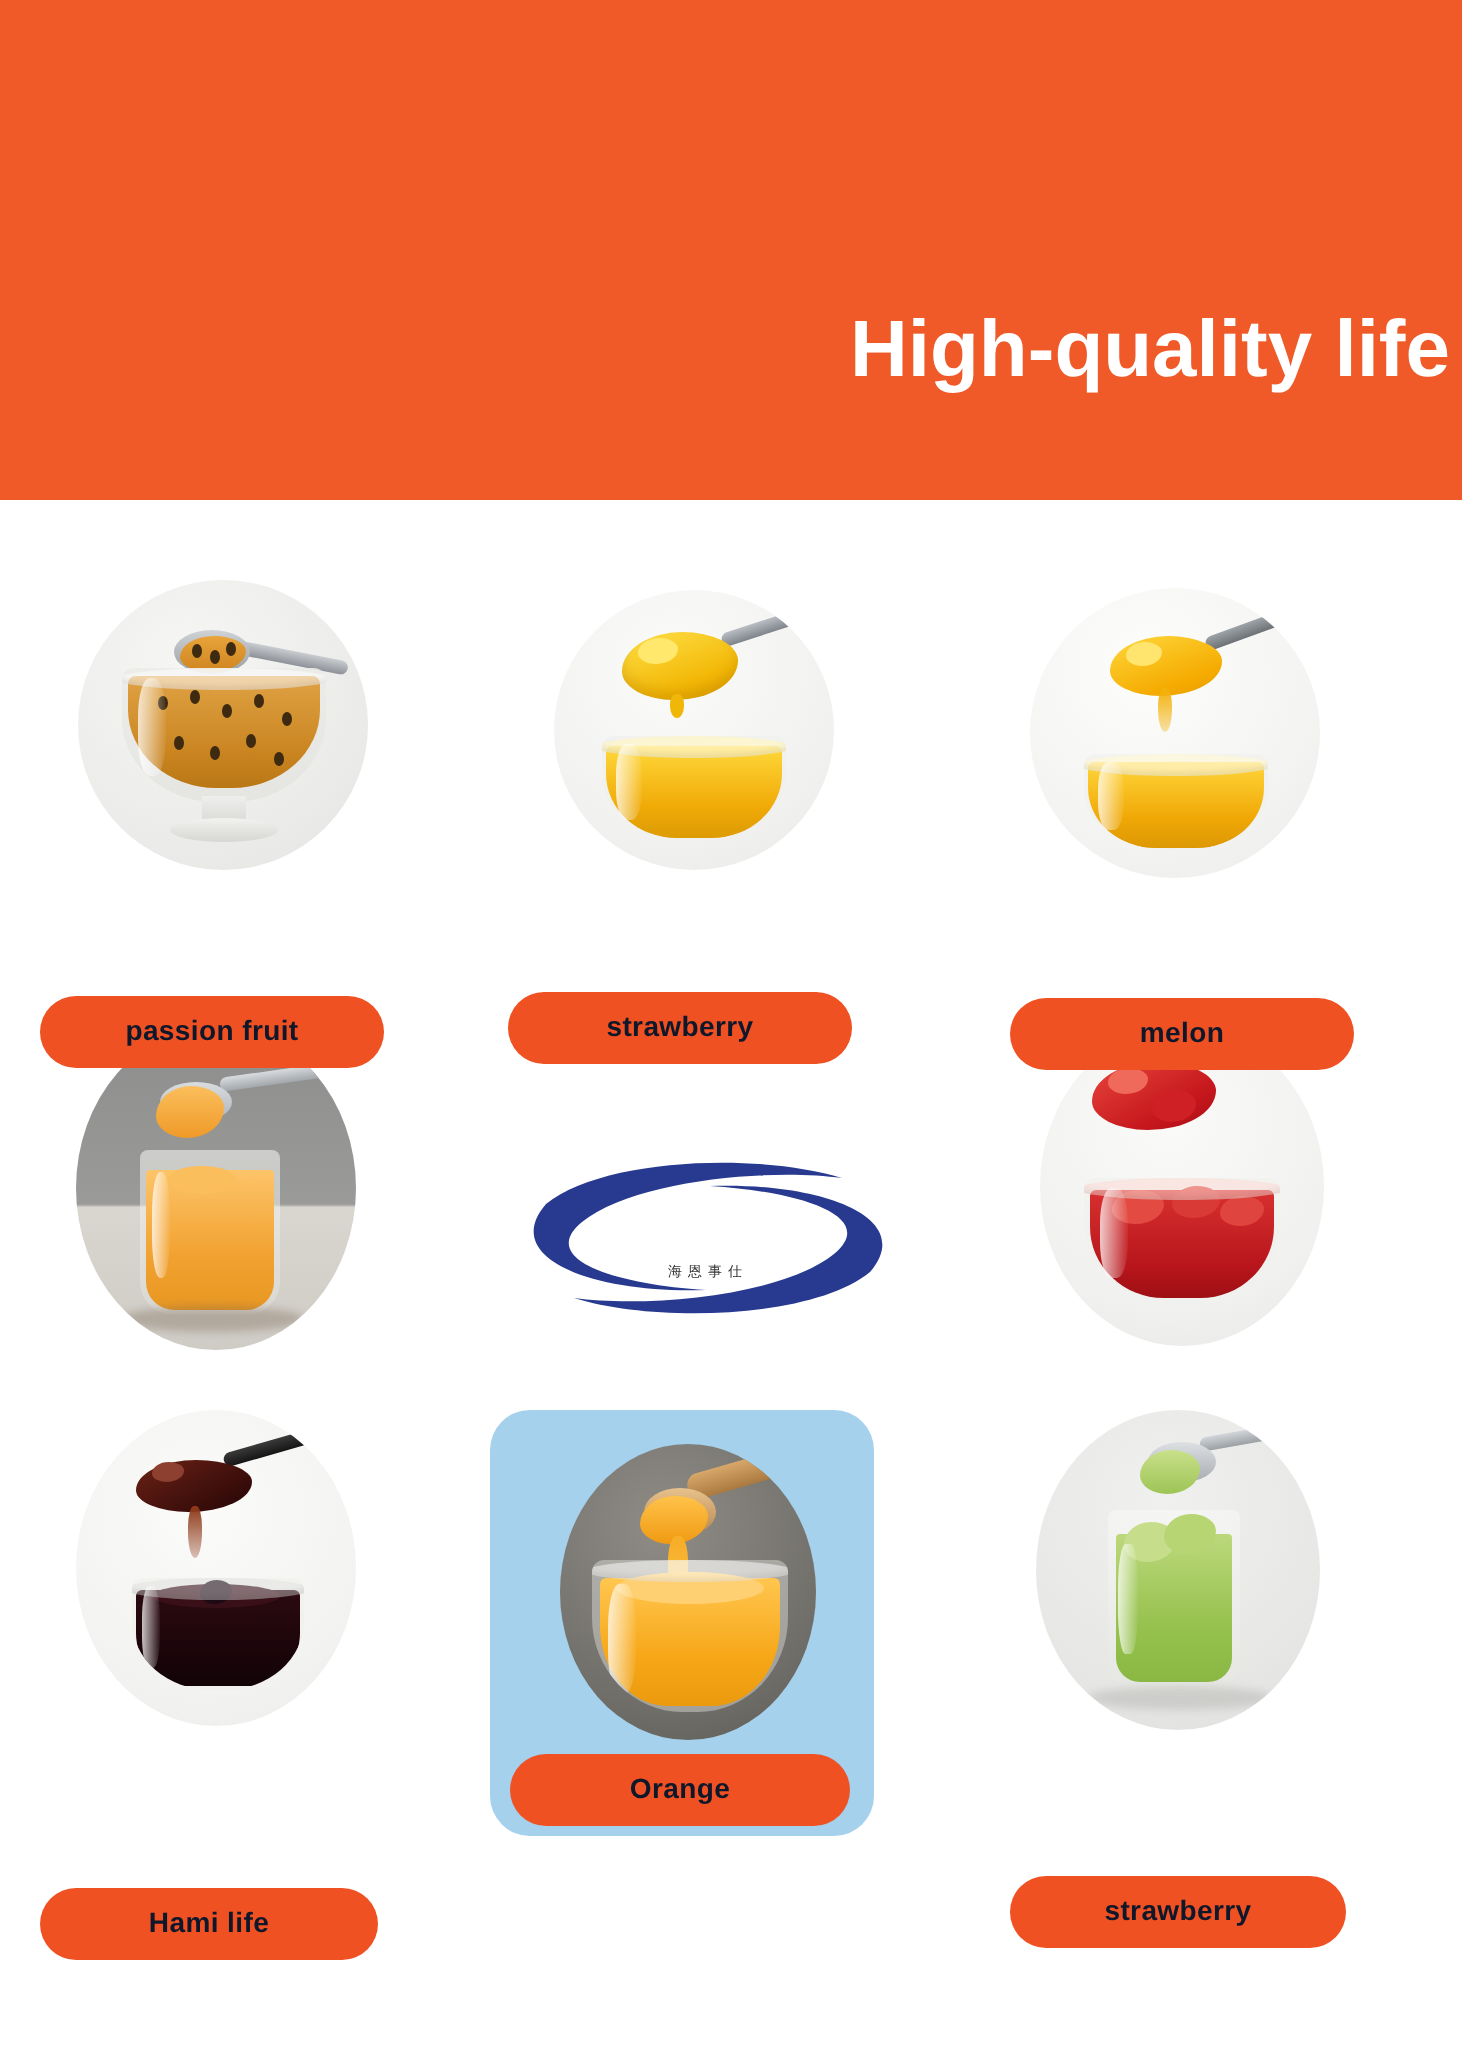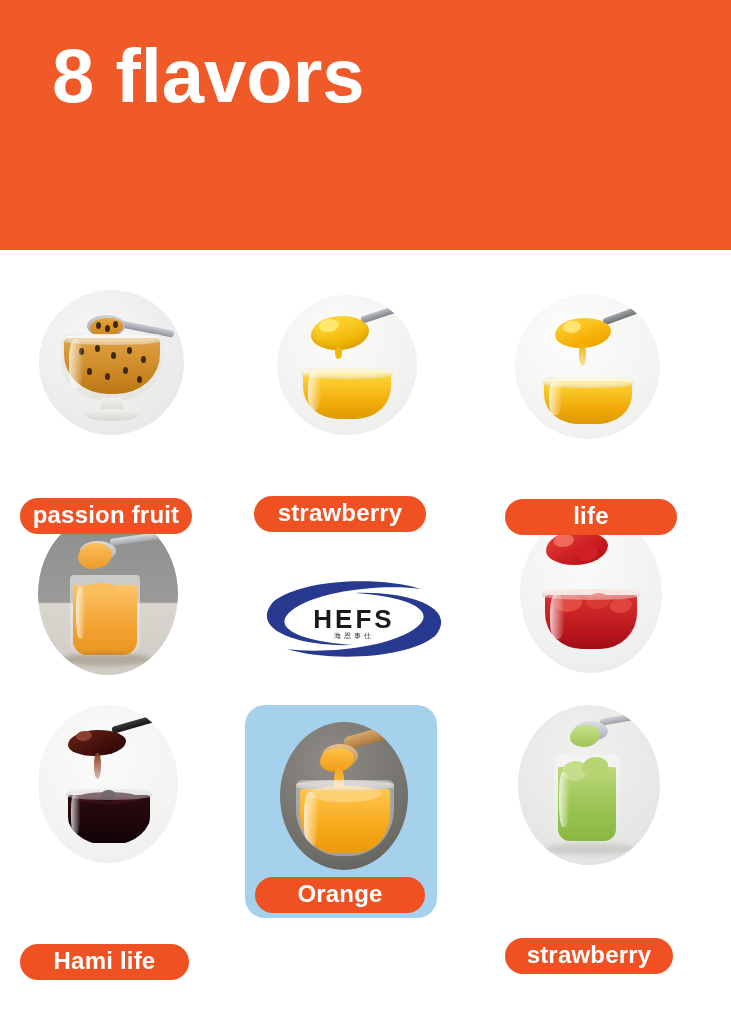--- a/index.html
+++ b/index.html
@@ -72,22 +72,22 @@
     position: absolute;
     border-radius: 50%;
     overflow: hidden;
     z-index: 1;
   }
 
   .pill {
     position: absolute;
     background: #ef5123;
     border-radius: 22px;
-    color: #ffffff;
-    font-size: 24px;
+    color: #0f172a;
+    font-size: 14px;
     font-weight: bold;
     display: flex;
     align-items: center;
     justify-content: center;
     height: 36px;
     z-index: 2;
     letter-spacing: 0.2px;
     font-family: "Liberation Sans", sans-serif;
     box-sizing: border-box;
     padding-bottom: 2px;
@@ -172,21 +172,21 @@
   .tumbler {
     position: absolute;
     border-radius: 4px 4px 16px 16px;
     overflow: hidden;
   }
 </style>
 </head>
 <body>
 
 <div class="header">
-  <div class="header-title">8 flavors</div>
+  <div class="header-subtitle">High-quality life</div>
 </div>
 
 <div class="grid">
 
   <div class="cell" style="left:0px; top:40px;">
     <div class="thumb" style="left:39px; top:0px; width:145px; height:145px; background:radial-gradient(circle at 38% 30%, #f6f6f4 0%, #ececeb 60%, #e4e4e2 100%);">
       <div class="scene">
 
         <div class="spoon-handle" style="left:74px; top:29px; width:62px; background:linear-gradient(#c9ccd0,#8e9298);transform:rotate(11deg);"></div>
         <div class="spoon-bowl" style="left:48px; top:25px; width:38px; height:22px; background:linear-gradient(#cfd2d6,#9aa0a6);"></div>
@@ -241,21 +241,21 @@
         <div class="blob" style="left:40px; top:24px; width:56px; height:30px; background:linear-gradient(160deg,#ffd83d,#f5ab00 72%,#e59c00);"></div>
         <div class="blob" style="left:48px; top:27px; width:18px; height:12px; background:#ffe46e;"></div>
         <div class="drip" style="left:64px; top:50px; height:22px; background:linear-gradient(#f3b20a,rgba(243,178,10,0.35));"></div>
         <div class="bowl" style="left:27px; top:83px; width:92px; height:48px; background:rgba(240,240,236,0.65);">
           <div style="position:absolute;left:2px;top:4px;width:88px;height:43px;border-radius:3px 3px 38% 38%/3px 3px 70% 70%;background:linear-gradient(180deg,#ffd63a,#f0a806 65%,#dd9904);"></div>
           <div class="bowl-rim" style="background:rgba(255,248,215,0.7);"></div>
           <div class="glass-hi"></div>
         </div>
       </div>
     </div>
-    <div class="pill" style="left:11px; top:209px; width:172px;">life</div>
+    <div class="pill" style="left:11px; top:209px; width:172px;">melon</div>
   </div>
 
   <div class="cell" style="left:0px; top:263px;">
     <div class="thumb" style="left:38px; top:0px; width:140px; height:162px; border-radius:50%; background:linear-gradient(180deg,#8d8d8d 0%,#9a9a98 55%,#d9d6d0 56%,#cfccc6 100%);">
       <div class="scene">
         <div class="spoon-handle" style="left:72px; top:26px; width:52px; background:linear-gradient(#d8dbde,#a2a7ac);transform:rotate(-8deg);"></div>
         <div class="spoon-bowl" style="left:42px; top:28px; width:36px; height:20px; background:linear-gradient(#dadde0,#aeb3b8);"></div>
         <div class="blob" style="left:40px; top:30px; width:34px; height:26px; background:linear-gradient(#fbbe5c,#ef9a28);"></div>
         <div class="tumbler" style="left:32px; top:62px; width:70px; height:82px; background:linear-gradient(180deg,rgba(248,248,245,0.55),rgba(225,225,220,0.5));">
           <div style="position:absolute;left:3px;top:10px;width:64px;height:70px;border-radius:2px 2px 14px 14px;background:linear-gradient(180deg,#fcc469,#f2a231 60%,#e89722);"></div>
@@ -267,21 +267,20 @@
     </div>
     <div class="pill" style="left:20px; top:431px; width:169px;">Hami life</div>
   </div>
 
   <div class="cell" style="left:247px; top:263px;">
     <div class="logo" style="left:14px; top:67px; width:186px; height:78px;">
       <svg width="186" height="78" viewBox="0 0 186 78">
         <path d="M12,22 C40,-1 118,-4 160,9 C124,4 56,10 30,31 C8,49 44,62 92,65 C38,67 -12,50 12,22 Z" fill="#273a8f"></path>
         <path d="M174,56 C146,79 68,82 26,69 C62,74 130,68 156,47 C178,29 142,16 94,13 C148,11 198,28 174,56 Z" fill="#273a8f"></path>
       </svg>
-      <div class="logo-text">HEFS</div>
       <div class="logo-sub">海恩事仕</div>
     </div>
   </div>
 
   <div class="cell" style="left:494px; top:263px;">
     <div class="thumb" style="left:26px; top:0px; width:142px; height:160px; background:radial-gradient(circle at 45% 30%, #fafaf9 0%, #f0f0ee 70%, #e7e7e5 100%);">
       <div class="scene">
         <div class="spoon-handle" style="left:78px; top:12px; width:56px; background:linear-gradient(#5a5f64,#2d3136);transform:rotate(-14deg);"></div>
         <div class="blob" style="left:26px; top:18px; width:62px; height:34px; background:linear-gradient(150deg,#e8453c,#c4161c 70%,#a90f15);"></div>
         <div class="blob" style="left:34px; top:21px; width:20px; height:13px; background:#f06a5c;"></div>

